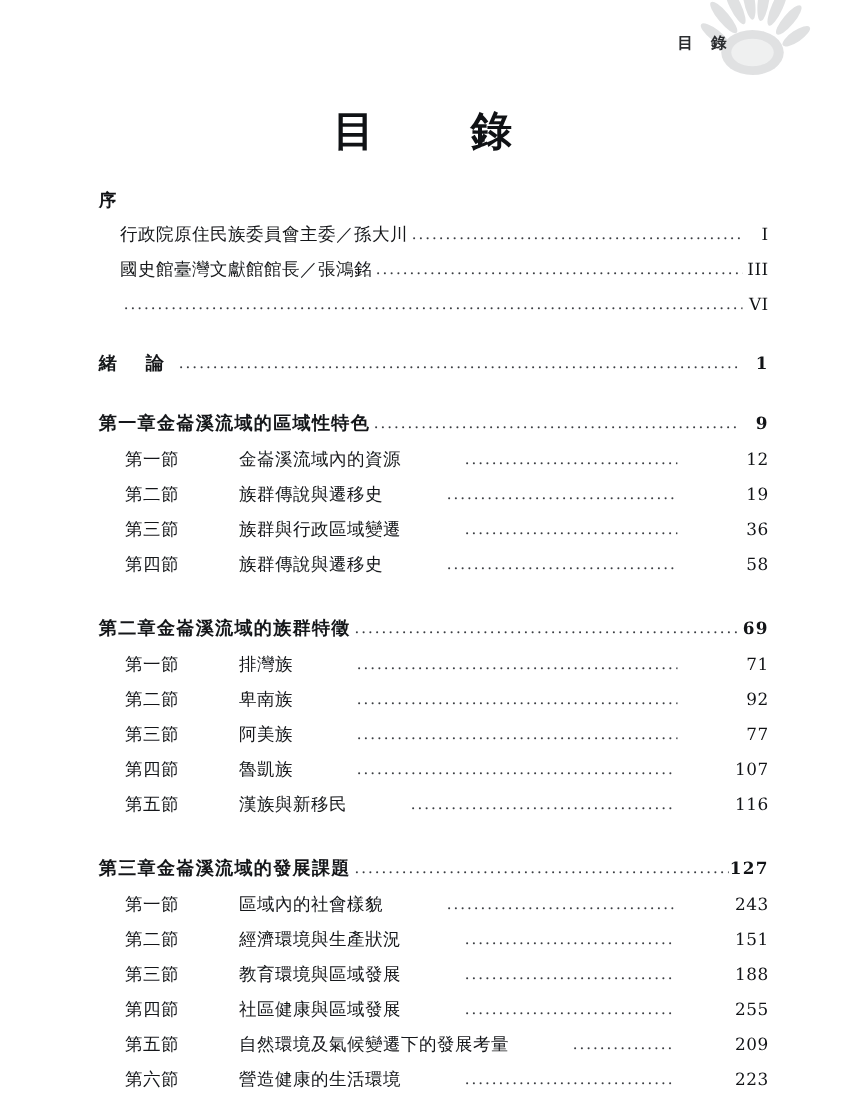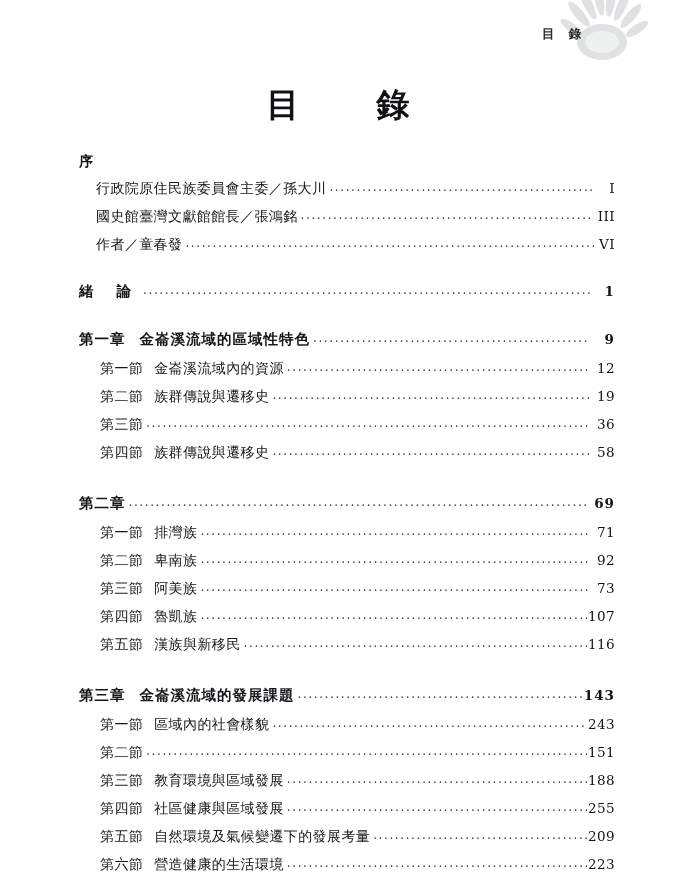--- a/index.html
+++ b/index.html
@@ -117,34 +117,35 @@
   .row.preface .rpage { min-width: 20px; }
 
   
   .row.part {
     font-weight: 700;
     font-size: 14.5px;
     letter-spacing: 1px;
     line-height: 30px;
   }
   .row.part .rlabel { margin-right: 0; }
-  .row.part .rtitle { margin-left: 14px; }
+  .row.part .rtitle { }
   .row.part .dots { font-weight: 400; }
   .row.part .rpage { font-weight: 700; }
 
   
   .row.part.spaced .rlabel { letter-spacing: 9px; }
 
   
   .row.section {
     padding-left: 21px;
     font-size: 14px;
     letter-spacing: 0.4px;
-  }
-  .row.section .rtitle { margin-left: 11px; }
+    gap: 48px;
+  }
+  .row.section .rtitle { }
   .gap-md { height: 18px; }
   .gap-lg { height: 22px; }
 </style>
 </head>
 <body>
 
 <div id="page-header">
   <div id="header-ornament">
     <svg viewBox="0 0 96 76" width="96" height="76" aria-hidden="true">
       <g fill="#c7c9cb">
@@ -178,21 +179,20 @@
       <span class="rtitle">行政院原住民族委員會主委／孫大川</span>
       <span class="dots">......................................................................................................</span>
       <span class="rpage">I</span>
     </div>
     <div class="row preface">
       <span class="rtitle">國史館臺灣文獻館館長／張鴻銘</span>
       <span class="dots">......................................................................................................</span>
       <span class="rpage">III</span>
     </div>
     <div class="row preface">
-      <span class="rtitle">作者／童春發</span>
       <span class="dots">......................................................................................................</span>
       <span class="rpage">VI</span>
     </div>
   </div>
 
   <div class="gap-md"></div>
 
   <div class="row part spaced">
     <span class="rlabel">緒 論</span>
     <span class="dots">.............................................................................................................</span>
@@ -215,56 +215,58 @@
       <span class="rpage">12</span>
     </div>
     <div class="row section">
       <span class="rlabel">第二節</span>
       <span class="rtitle">族群傳說與遷移史</span>
       <span class="dots">.............................................................................................................</span>
       <span class="rpage">19</span>
     </div>
     <div class="row section">
       <span class="rlabel">第三節</span>
+      <span class="rtitle">族群與行政區域變遷</span>
       <span class="dots">.............................................................................................................</span>
       <span class="rpage">36</span>
     </div>
     <div class="row section">
       <span class="rlabel">第四節</span>
       <span class="rtitle">族群傳說與遷移史</span>
       <span class="dots">.............................................................................................................</span>
       <span class="rpage">58</span>
     </div>
   </div>
 
   <div class="gap-lg"></div>
 
   <div class="group">
     <div class="row part">
       <span class="rlabel">第二章</span>
+      <span class="rtitle">金崙溪流域的族群特徵</span>
       <span class="dots">.............................................................................................................</span>
       <span class="rpage">69</span>
     </div>
     <div class="row section">
       <span class="rlabel">第一節</span>
       <span class="rtitle">排灣族</span>
       <span class="dots">.............................................................................................................</span>
       <span class="rpage">71</span>
     </div>
     <div class="row section">
       <span class="rlabel">第二節</span>
       <span class="rtitle">卑南族</span>
       <span class="dots">.............................................................................................................</span>
       <span class="rpage">92</span>
     </div>
     <div class="row section">
       <span class="rlabel">第三節</span>
       <span class="rtitle">阿美族</span>
       <span class="dots">.............................................................................................................</span>
-      <span class="rpage">73</span>
+      <span class="rpage">77</span>
     </div>
     <div class="row section">
       <span class="rlabel">第四節</span>
       <span class="rtitle">魯凱族</span>
       <span class="dots">.............................................................................................................</span>
       <span class="rpage">107</span>
     </div>
     <div class="row section">
       <span class="rlabel">第五節</span>
       <span class="rtitle">漢族與新移民</span>
@@ -273,30 +275,31 @@
     </div>
   </div>
 
   <div class="gap-lg"></div>
 
   <div class="group">
     <div class="row part">
       <span class="rlabel">第三章</span>
       <span class="rtitle">金崙溪流域的發展課題</span>
       <span class="dots">.............................................................................................................</span>
-      <span class="rpage">143</span>
+      <span class="rpage">127</span>
     </div>
     <div class="row section">
       <span class="rlabel">第一節</span>
       <span class="rtitle">區域內的社會樣貌</span>
       <span class="dots">.............................................................................................................</span>
       <span class="rpage">243</span>
     </div>
     <div class="row section">
       <span class="rlabel">第二節</span>
+      <span class="rtitle">經濟環境與生產狀況</span>
       <span class="dots">.............................................................................................................</span>
       <span class="rpage">151</span>
     </div>
     <div class="row section">
       <span class="rlabel">第三節</span>
       <span class="rtitle">教育環境與區域發展</span>
       <span class="dots">.............................................................................................................</span>
       <span class="rpage">188</span>
     </div>
     <div class="row section">

